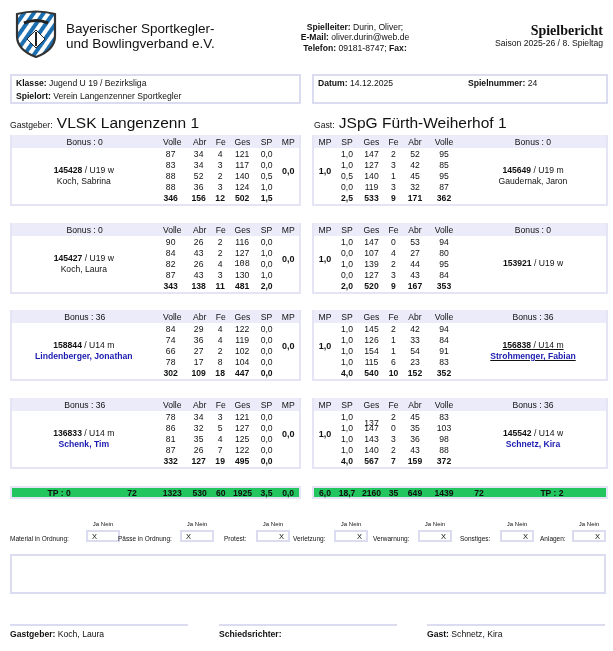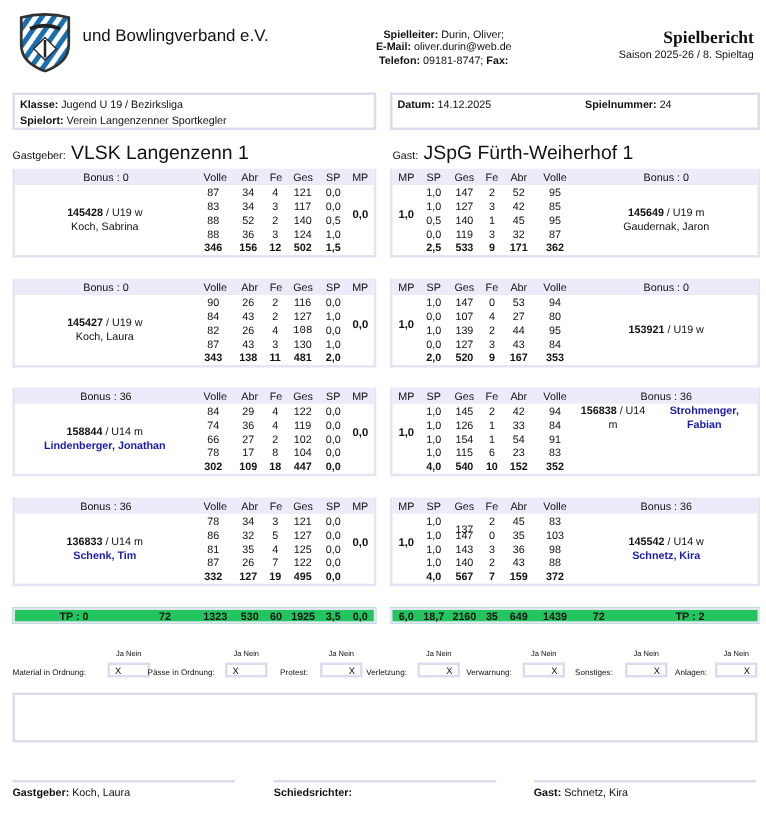--- a/index.html
+++ b/index.html
@@ -40,20 +40,21 @@
           <rect width="4" height="8" fill="#1b6fb0"></rect>
       </pattern>
     </defs>
     <path d="M3 4 Q22 -1 41 4 L41 26 Q41 40 22 47 Q3 40 3 26 Z" fill="url(#raute)" stroke="#333" stroke-width="2.2"></path>
     <path d="M10 13 Q22 8 34 13" fill="none" stroke="#222" stroke-width="3"></path>
     <path d="M22 20 L31 29 L22 38 L13 29 Z" fill="#fff" stroke="#222" stroke-width="1"></path>
     <rect x="21" y="22" width="2" height="14" fill="#222"></rect>
   </svg>
 </div>
 <div class="abs org">
+  <div>Bayerischer Sportkegler-</div>
   <div>und Bowlingverband e.V.</div>
 </div>
 <div class="abs contact">
   <div><b>Spielleiter:</b><span> Durin, Oliver;</span></div>
   <div><b>E-Mail:</b><span> oliver.durin@web.de</span></div>
   <div><b>Telefon:</b><span> 09181-8747; </span><b>Fax:</b></div>
 </div>
 <div class="abs report">
   <div class="t">Spielbericht</div>
   <div class="s">Saison 2025-26 / 8. Spieltag</div>
@@ -451,21 +452,21 @@
             <span class="cell " style="width:32px;">83</span>
           </div>
           <div class="row bold">
             <span class="cell " style="width:22px;">4,0</span>
             <span class="cell " style="width:27px;">540</span>
             <span class="cell " style="width:17px;">10</span>
             <span class="cell " style="width:26px;">152</span>
             <span class="cell " style="width:32px;">352</span>
           </div>
         </div>
-      <div style="width:146px; display:flex; flex-direction:row; justify-content:center;" class="pname">
+      <div style="width:146px; display:flex; flex-direction:column; justify-content:center;text-decoration:underline;" class="pname">
         <div><b>156838</b><span> / U14 m</span></div>
         <div class="blue">Strohmenger, Fabian</div>
       </div>
     </div>
   </div>
   <div class="abs block" style="left:312px; top:398px; width:296px;">
     <div class="bh">
       <span class="cell " style="width:22px;">MP</span>
         <span class="cell " style="width:22px;">SP</span>
         <span class="cell " style="width:27px;">Ges</span>

